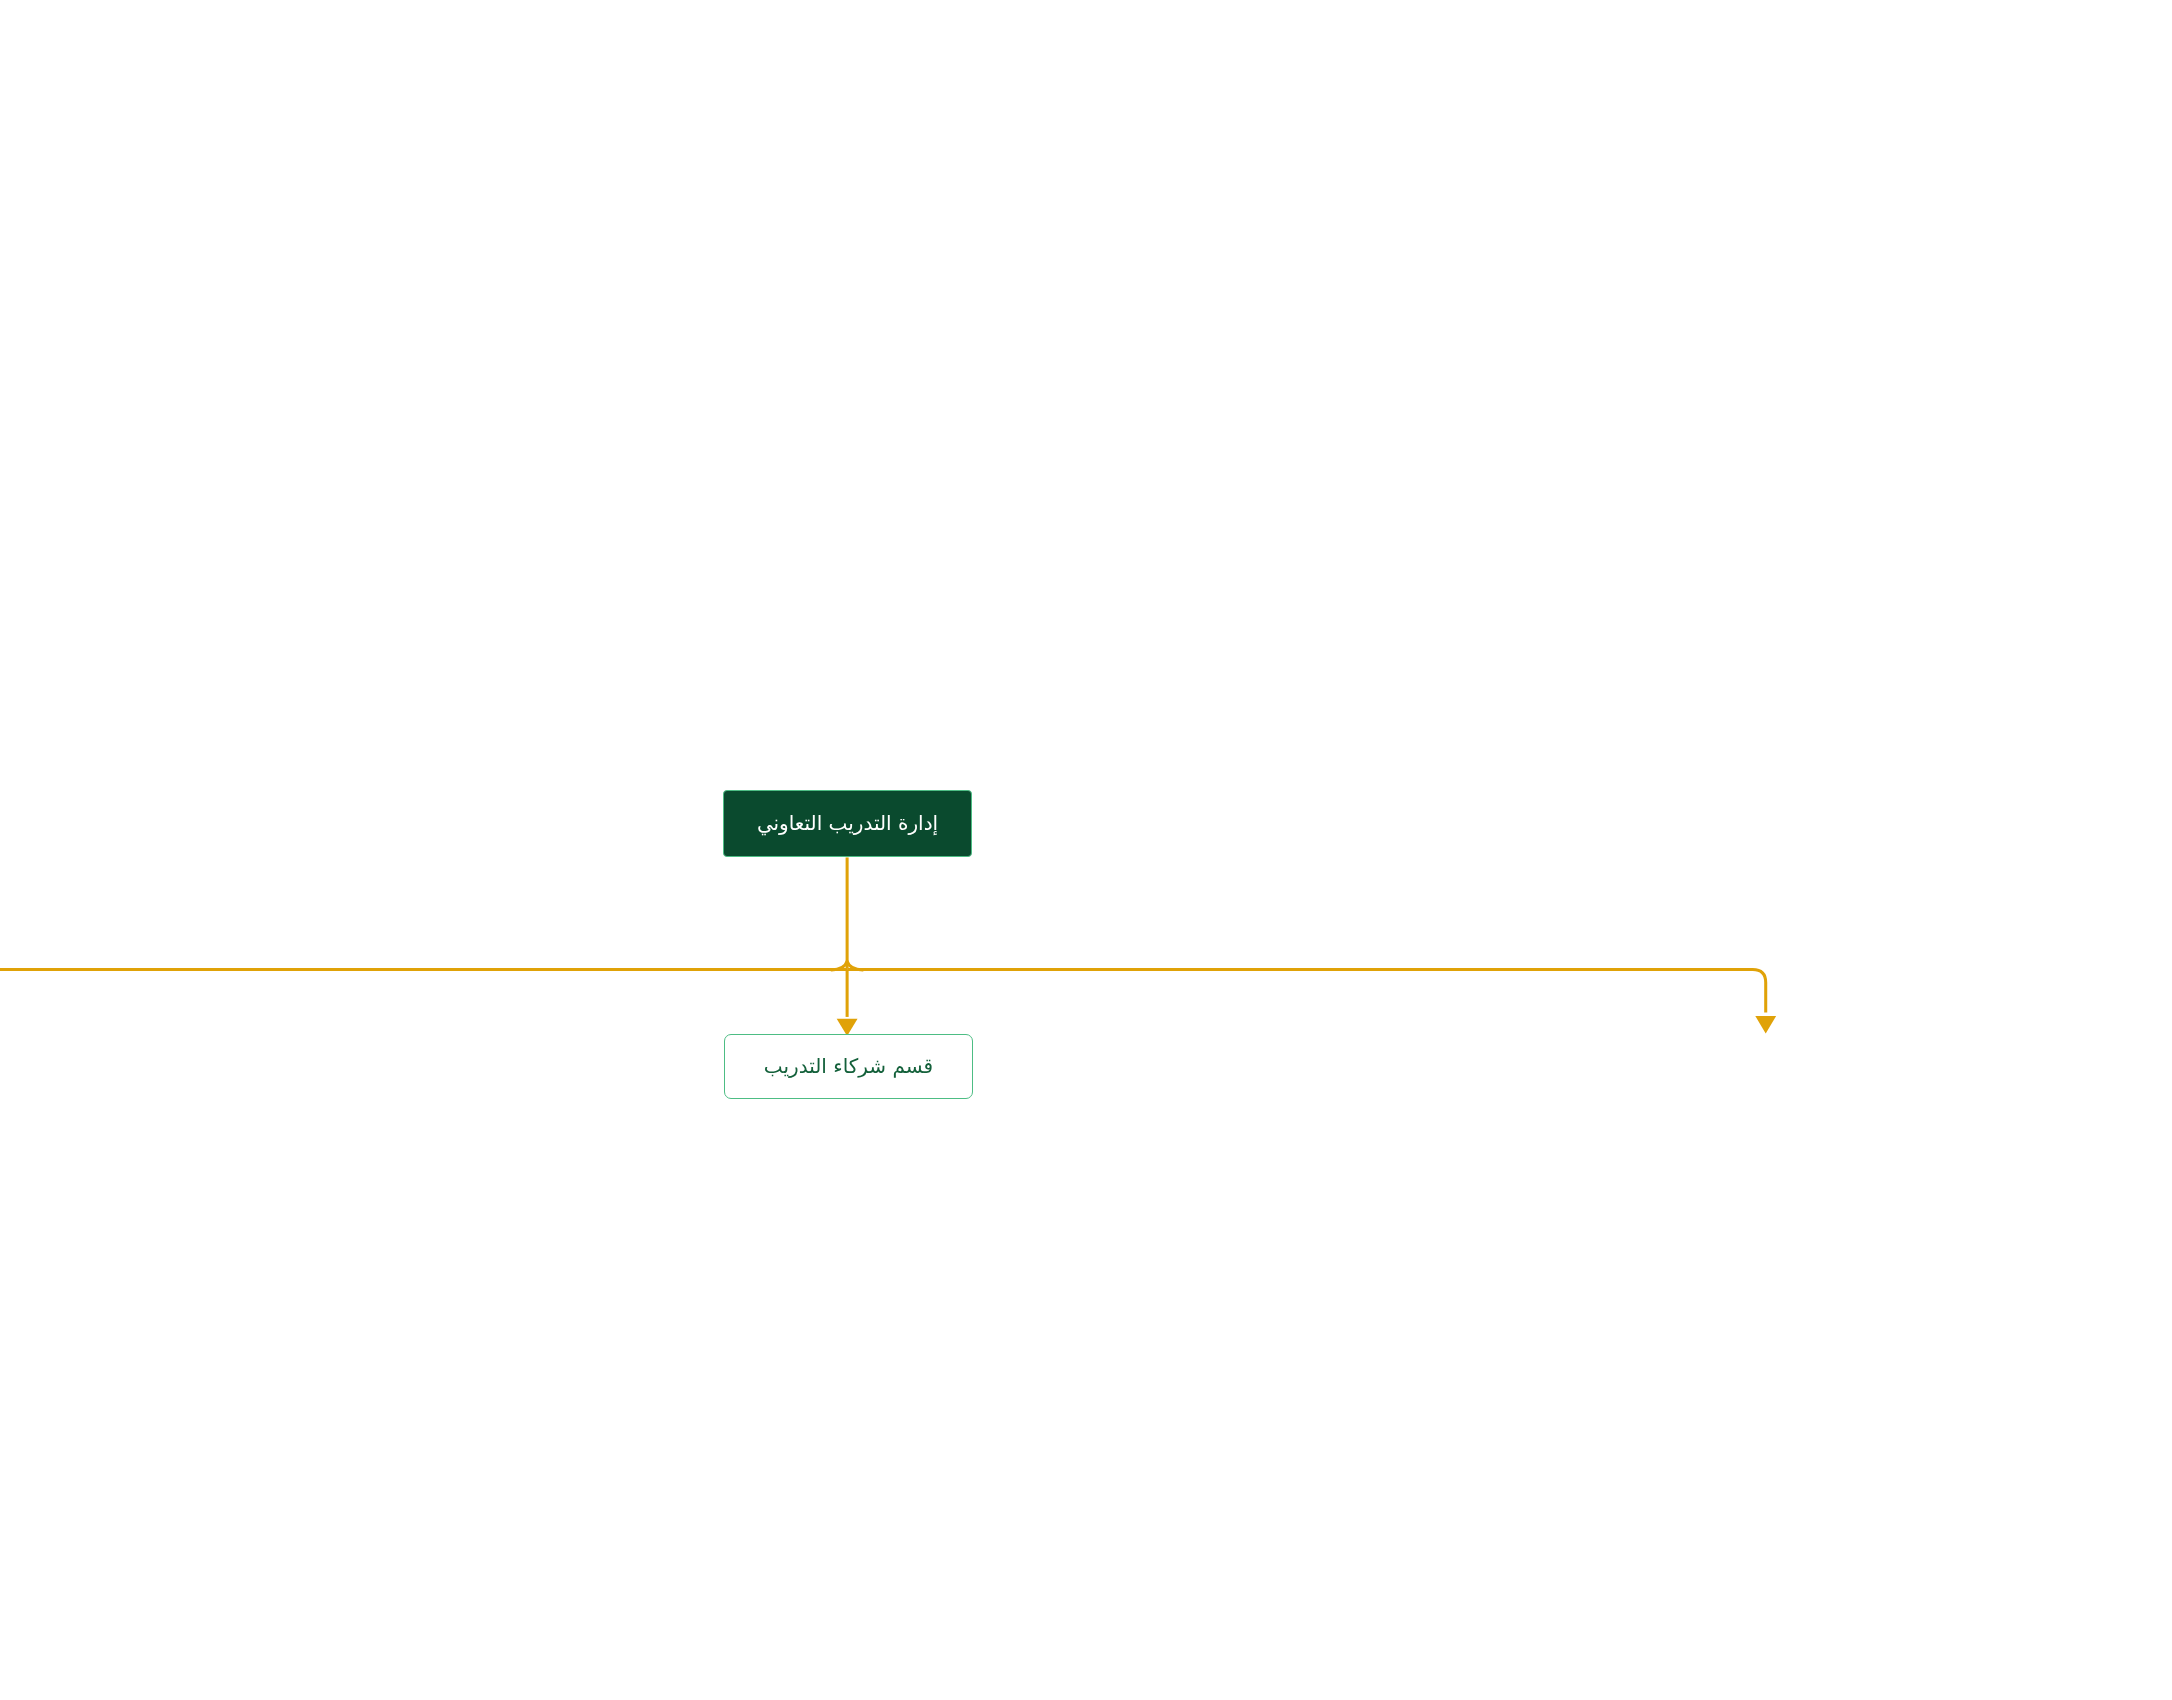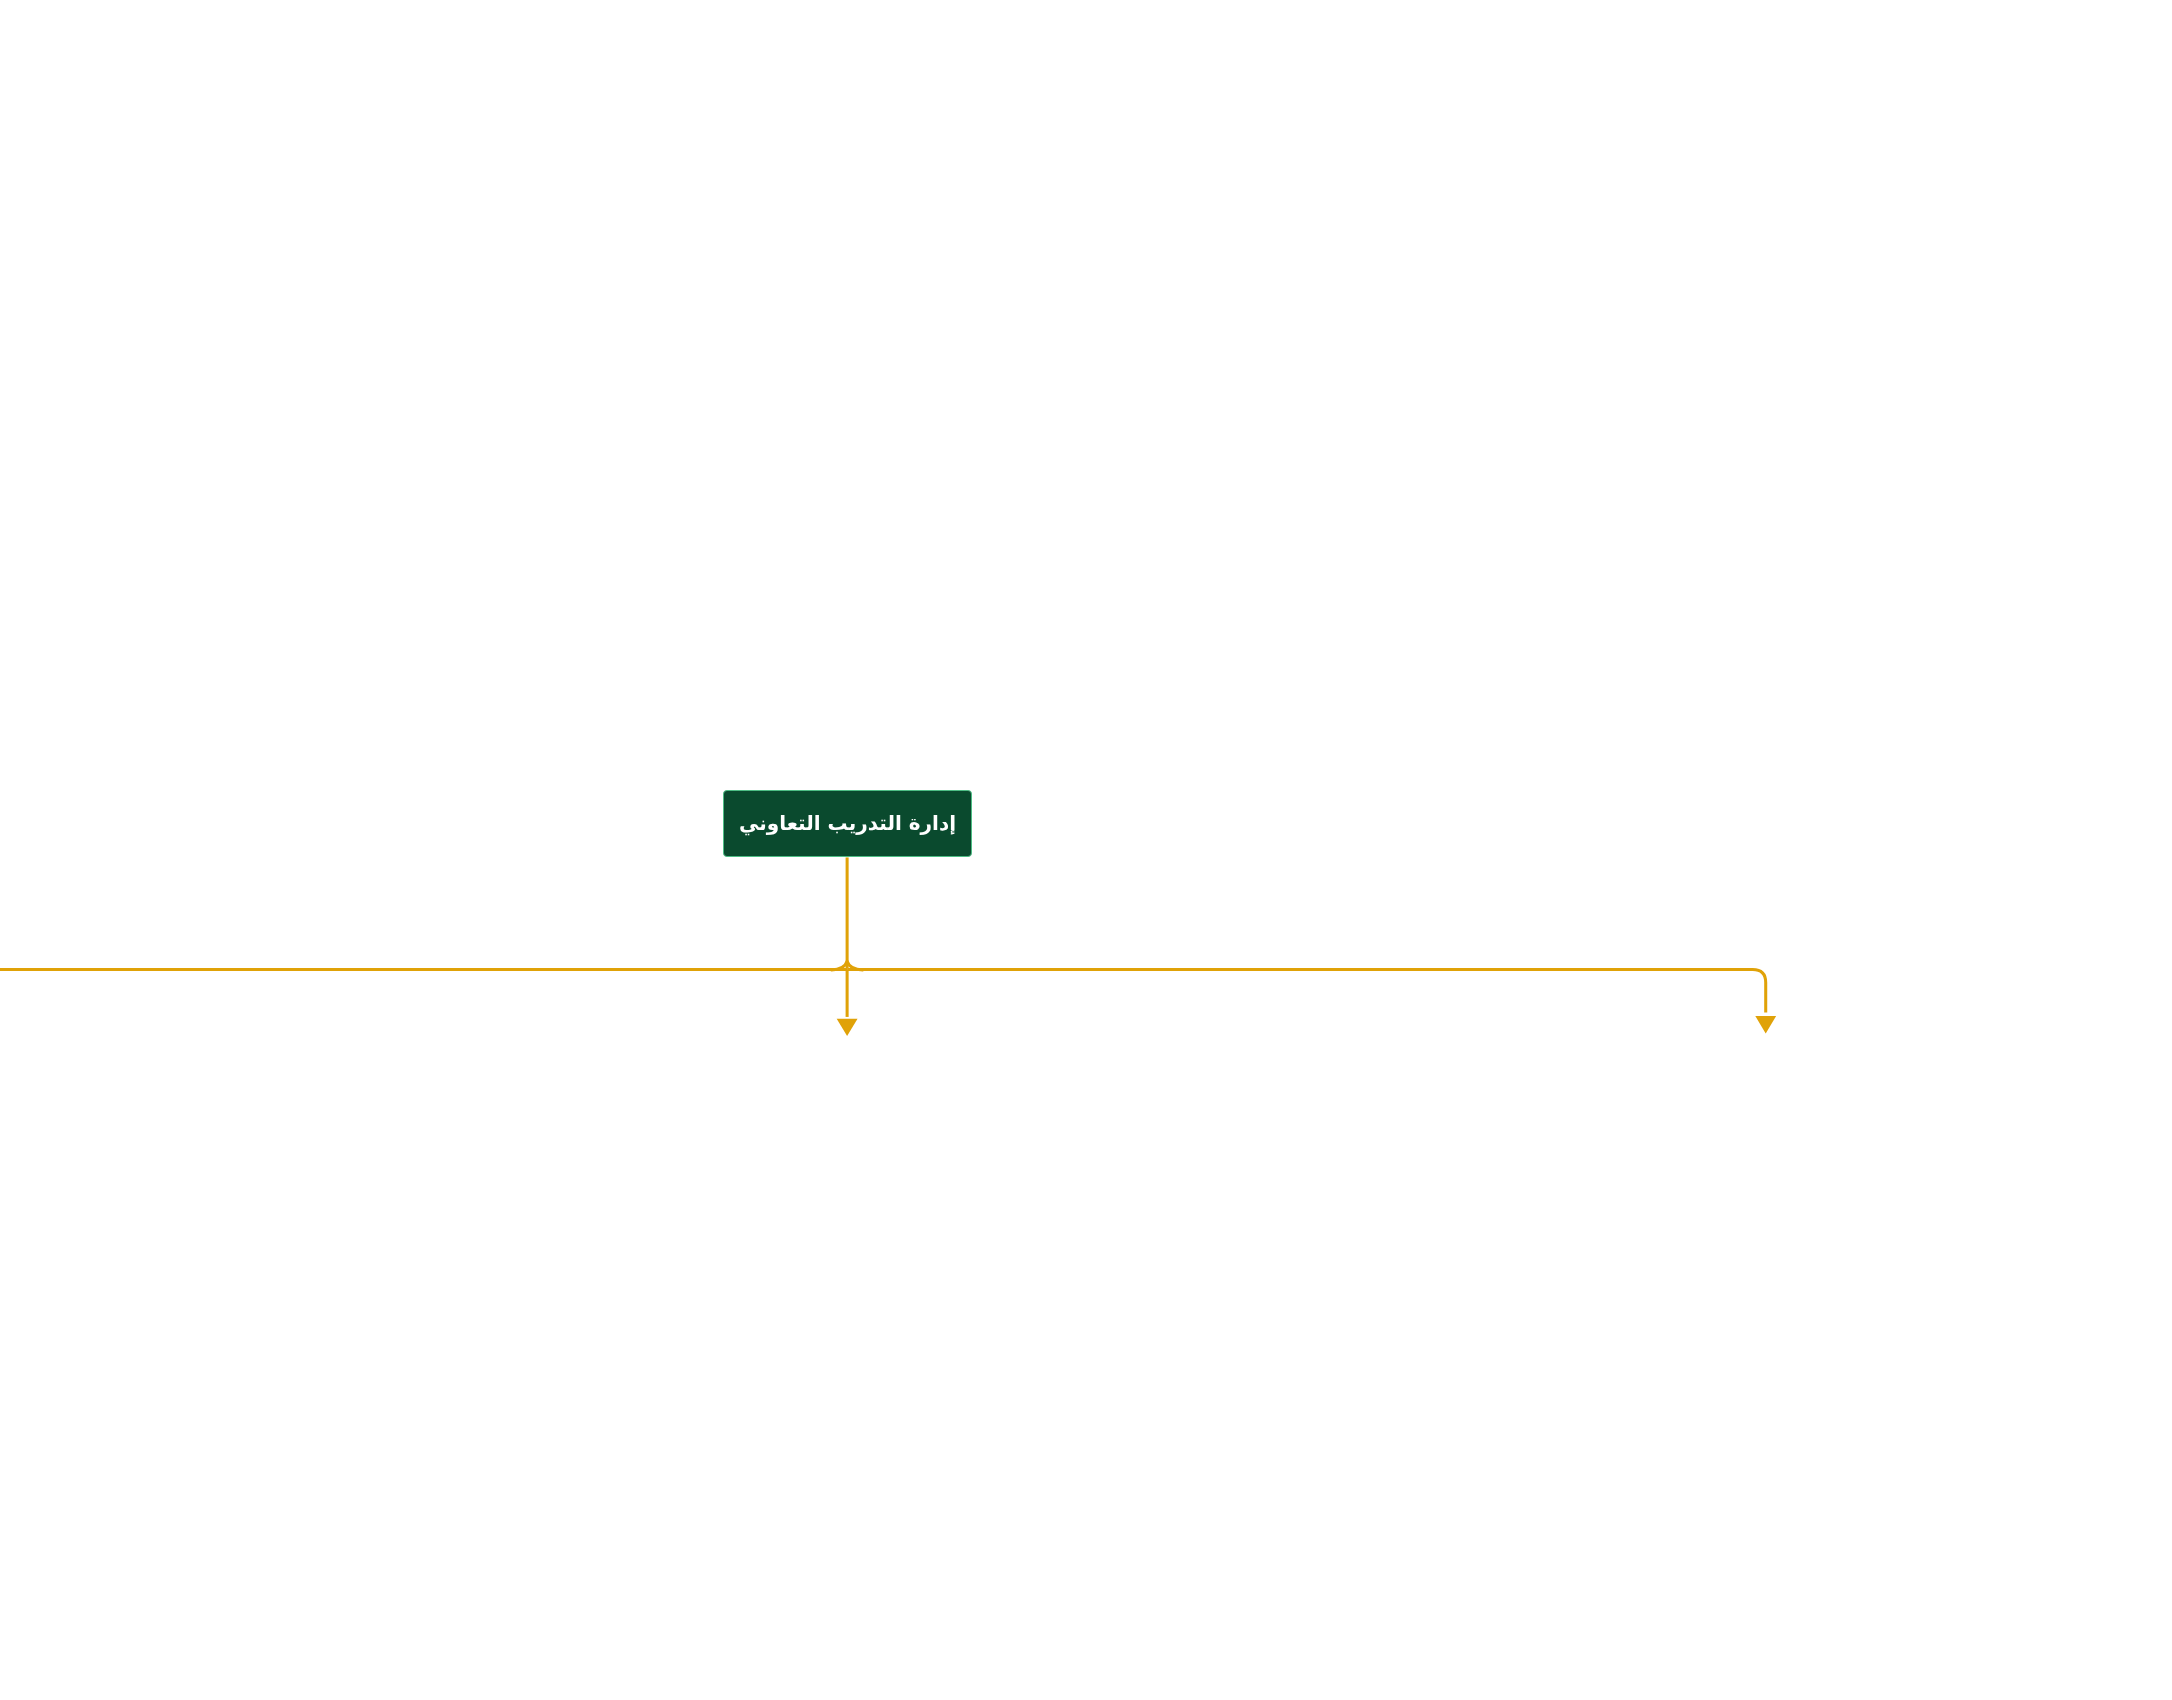--- a/index.html
+++ b/index.html
@@ -38,21 +38,21 @@
     align-items: center;
     justify-content: center;
     text-align: center;
     z-index: 2;
   }
 
   .node-label {
     display: block;
     line-height: 1.25;
     white-space: nowrap;
-    font-weight: 700;
+    font-weight: 400;
   }
 
   
   .node--root {
     left: 1332px;
     top: 790px;
     width: 249px;
     height: 67px;
     background: #0a4a2e;
     border: 1.3px solid #4dbd84;
@@ -106,16 +106,19 @@
 
     <path d="M 1004 2336 L 1052 2336 L 1028 2376 Z" fill="#e0a208"></path>
     <path d="M 3327 2344 L 3375 2344 L 3351 2384 Z" fill="#e0a208"></path>
     <path d="M 5441 2338 L 5489 2338 L 5465 2378 Z" fill="#e0a208"></path>
   </svg>
 
   <div class="node node--root">
     <span class="node-label">إدارة التدريب التعاوني</span>
   </div>
 
+  <div class="node node--leaf node--leaf-partners">
+    <span class="node-label">قسم شركاء التدريب</span>
+  </div>
 
 
 </div>
 
 
 </body></html>

